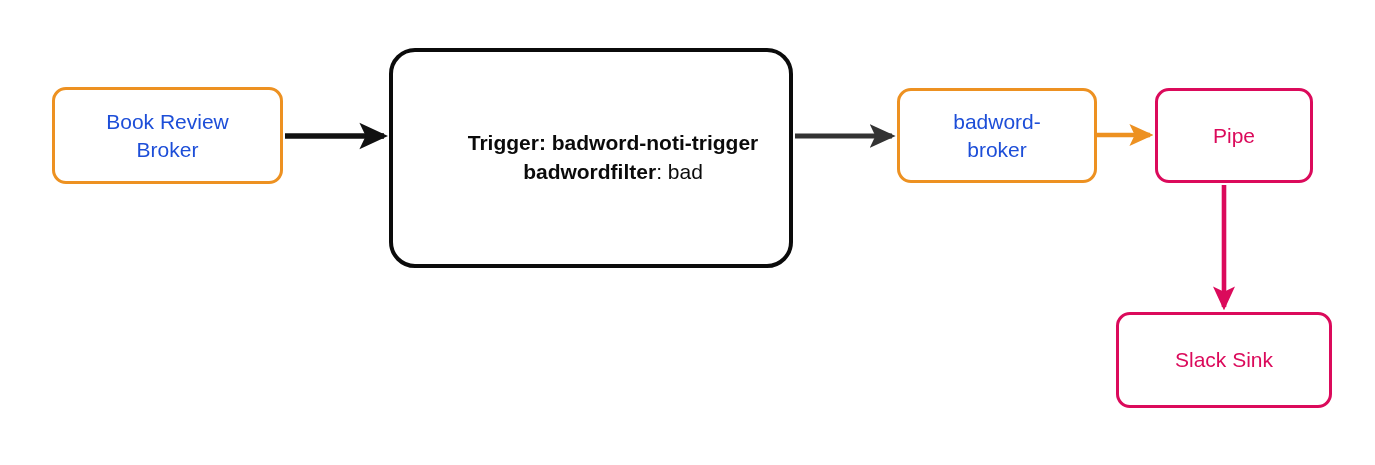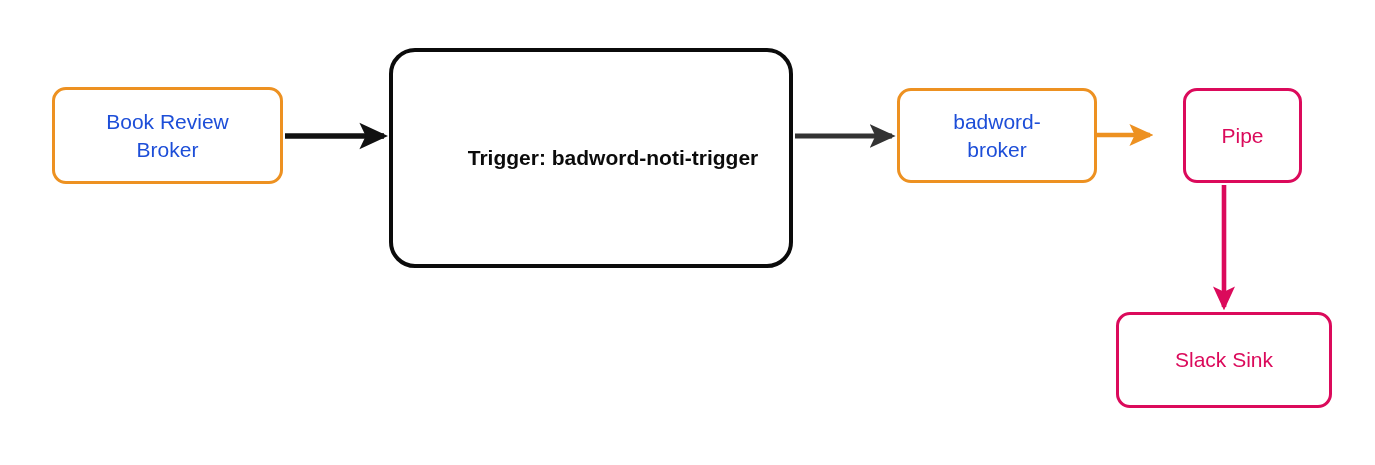--- a/index.html
+++ b/index.html
@@ -88,21 +88,21 @@
   }
   .node.pink .node-label {
     font-size: 21px;
     font-weight: 400;
   }
 
   
   #node-book-review-broker { left: 52px;   top: 87px;  width: 231px; height: 97px; }
   #node-trigger            { left: 389px;  top: 48px;  width: 404px; height: 220px; padding-left: 44px; }
   #node-badword-broker     { left: 897px;  top: 88px;  width: 200px; height: 95px; }
-  #node-pipe               { left: 1155px; top: 88px;  width: 119px; height: 95px; margin-left: 28px; }
+  #node-pipe               { left: 1155px; top: 88px;  width: 158px; height: 95px; }
   #node-slack-sink         { left: 1116px; top: 312px; width: 216px; height: 96px; text-align: center; }
 </style>
 </head>
 <body>
 
 <div id="diagram-canvas">
 
   <svg id="edge-layer" viewBox="0 0 1375 465" width="1375" height="465" xmlns="http://www.w3.org/2000/svg">
     <defs>
       <marker id="arrow-dark" viewBox="0 0 10 10" refX="8.6" refY="5" markerWidth="5.2" markerHeight="5.2" orient="auto-start-reverse">
@@ -131,20 +131,23 @@
   <div class="node orange" id="node-book-review-broker">
     <span class="node-label">Book Review
 Broker</span>
   </div>
 
   <div class="node black" id="node-trigger">
     <div class="trigger-body">
       <span class="trigger-line all-bold">
         <span class="k">Trigger:</span><span> </span><span class="k">badword-noti-trigger</span>
       </span>
+      <span class="trigger-line">
+        <span class="k">badwordfilter</span><span>: </span><span>bad</span>
+      </span>
     </div>
   </div>
 
   <div class="node orange" id="node-badword-broker">
     <span class="node-label">badword-
 broker</span>
   </div>
 
   <div class="node pink" id="node-pipe">
     <span class="node-label">Pipe</span>

